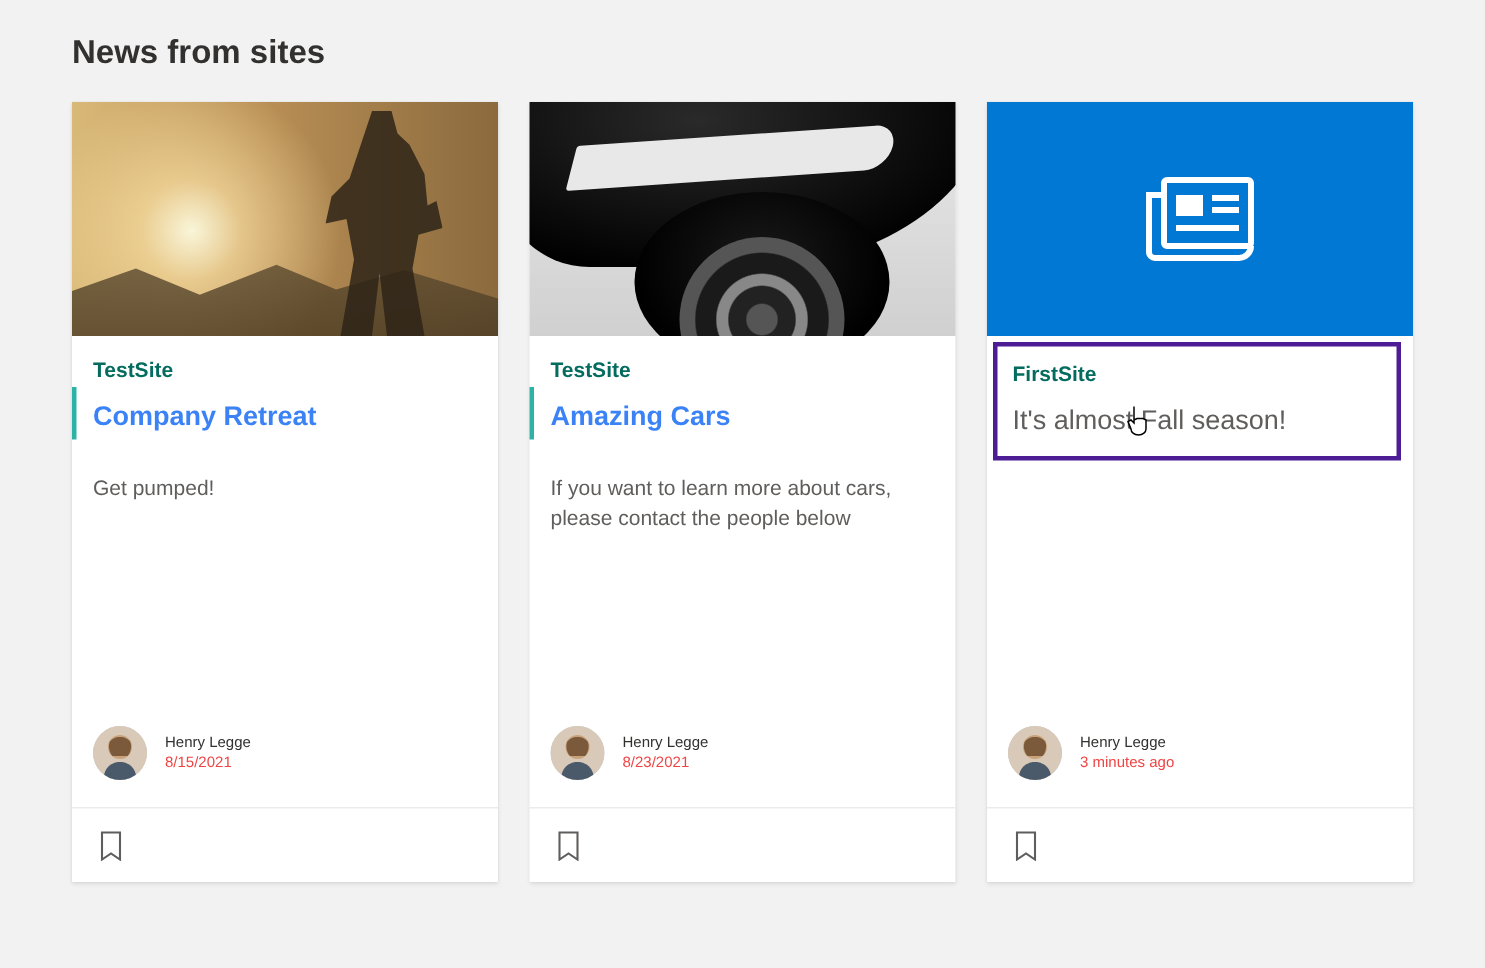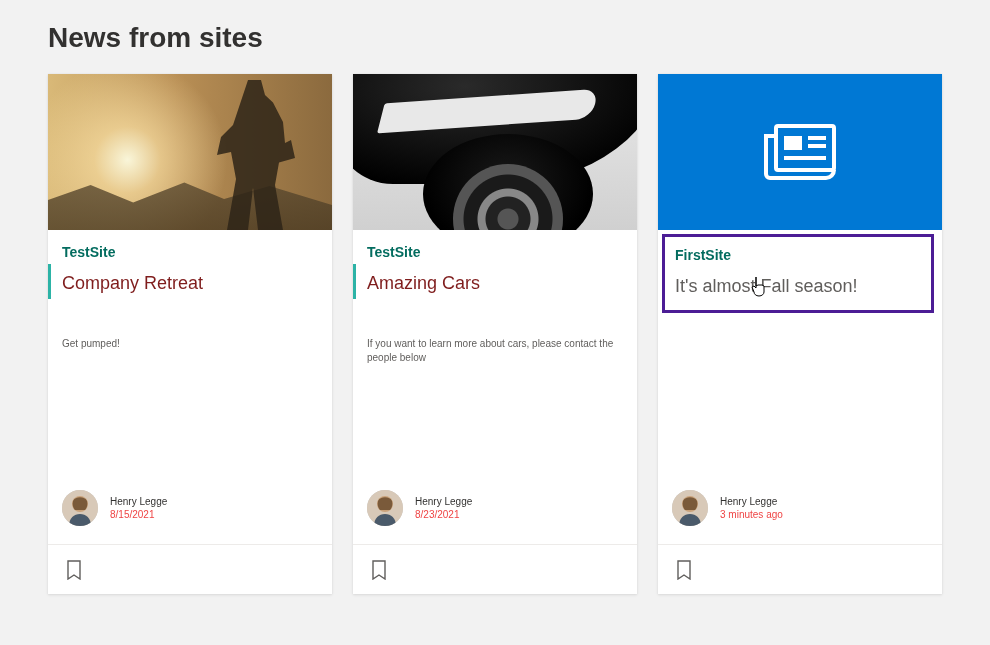--- a/index.html
+++ b/index.html
@@ -8,21 +8,21 @@
     height: 645px;
     background: #f2f2f2;
     font-family: "Segoe UI", "Segoe UI Web", Arial, sans-serif;
     color: #323130;
     overflow: hidden;
   }
   .page {
     padding: 22px 48px 0 48px;
   }
   .section-title {
-    font-size: 28px;
+    font-size: 22px;
     font-weight: 600;
     color: #323130;
     margin-bottom: 20px;
   }
   .cards {
     display: flex;
     gap: 20px;
     justify-content: space-between;
   }
   .card {
@@ -66,30 +66,30 @@
   }
   .site-name {
     font-size: 14px;
     font-weight: 600;
     color: #036c5f;
     margin-bottom: 12px;
     display: block;
   }
   .news-title {
     font-size: 18px;
-    font-weight: 400;
-    color: #7f1d1d;
+    font-weight: 700;
+    color: #3b82f6;
     line-height: 1.25;
   }
   .news-title.dimmed { color: #605e5c; font-weight: 500; }
   .news-desc {
-    font-size: 10px;
+    font-size: 14px;
     color: #605e5c;
     line-height: 1.45;
-    margin-top: 20px;
+    margin-top: 4px;
   }
   .author-row {
     display: flex;
     align-items: center;
     gap: 12px;
     margin-top: auto;
     margin-bottom: 18px;
   }
   .avatar {
     width: 36px;

